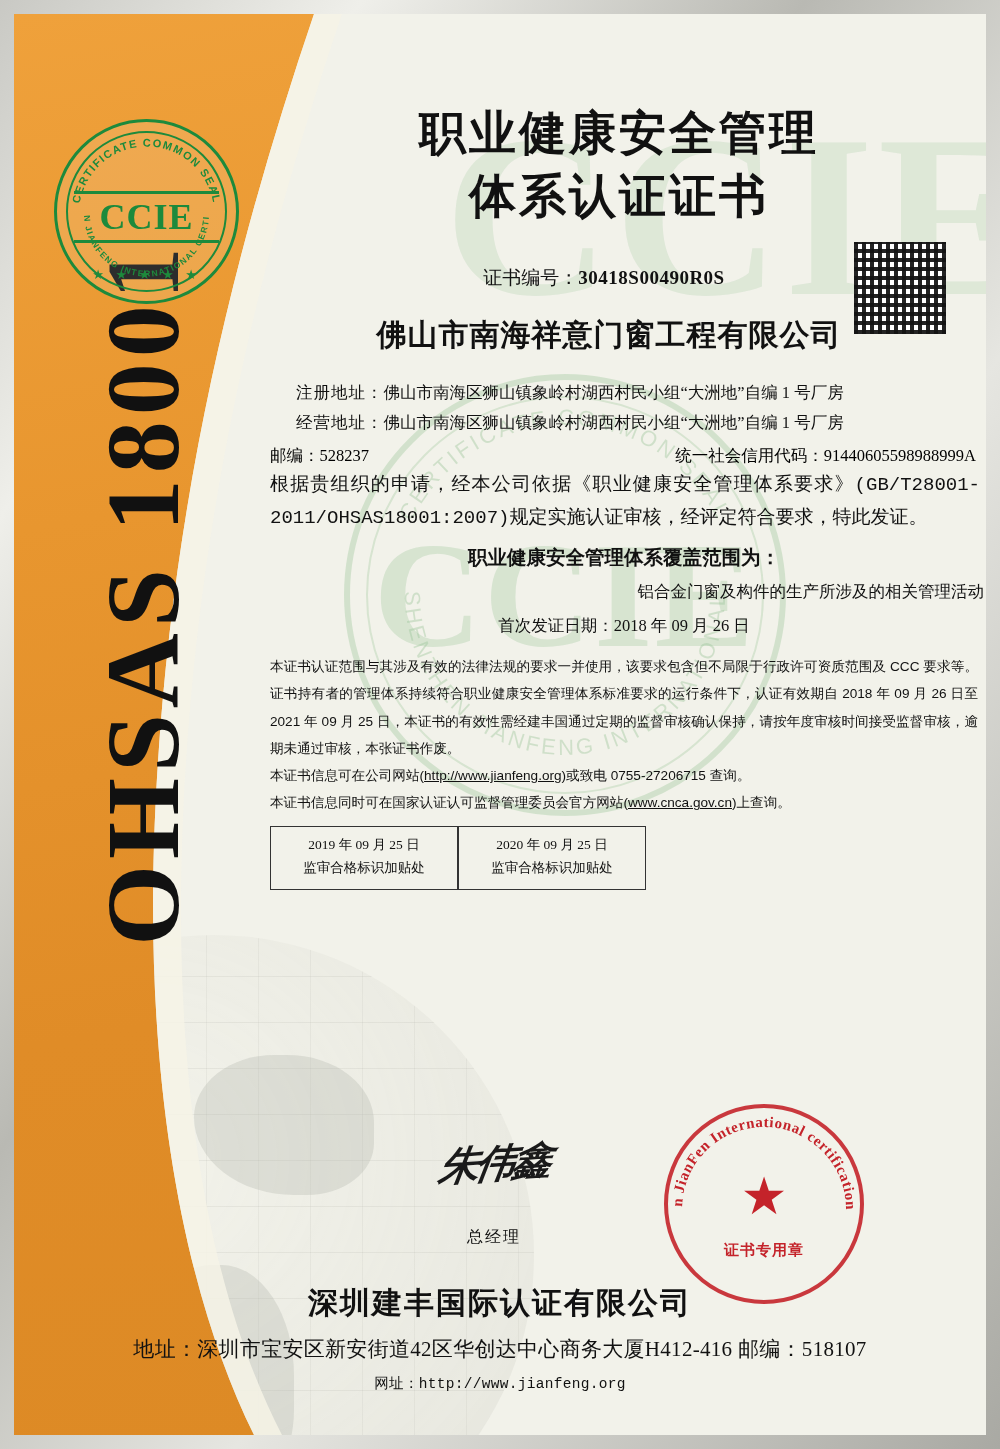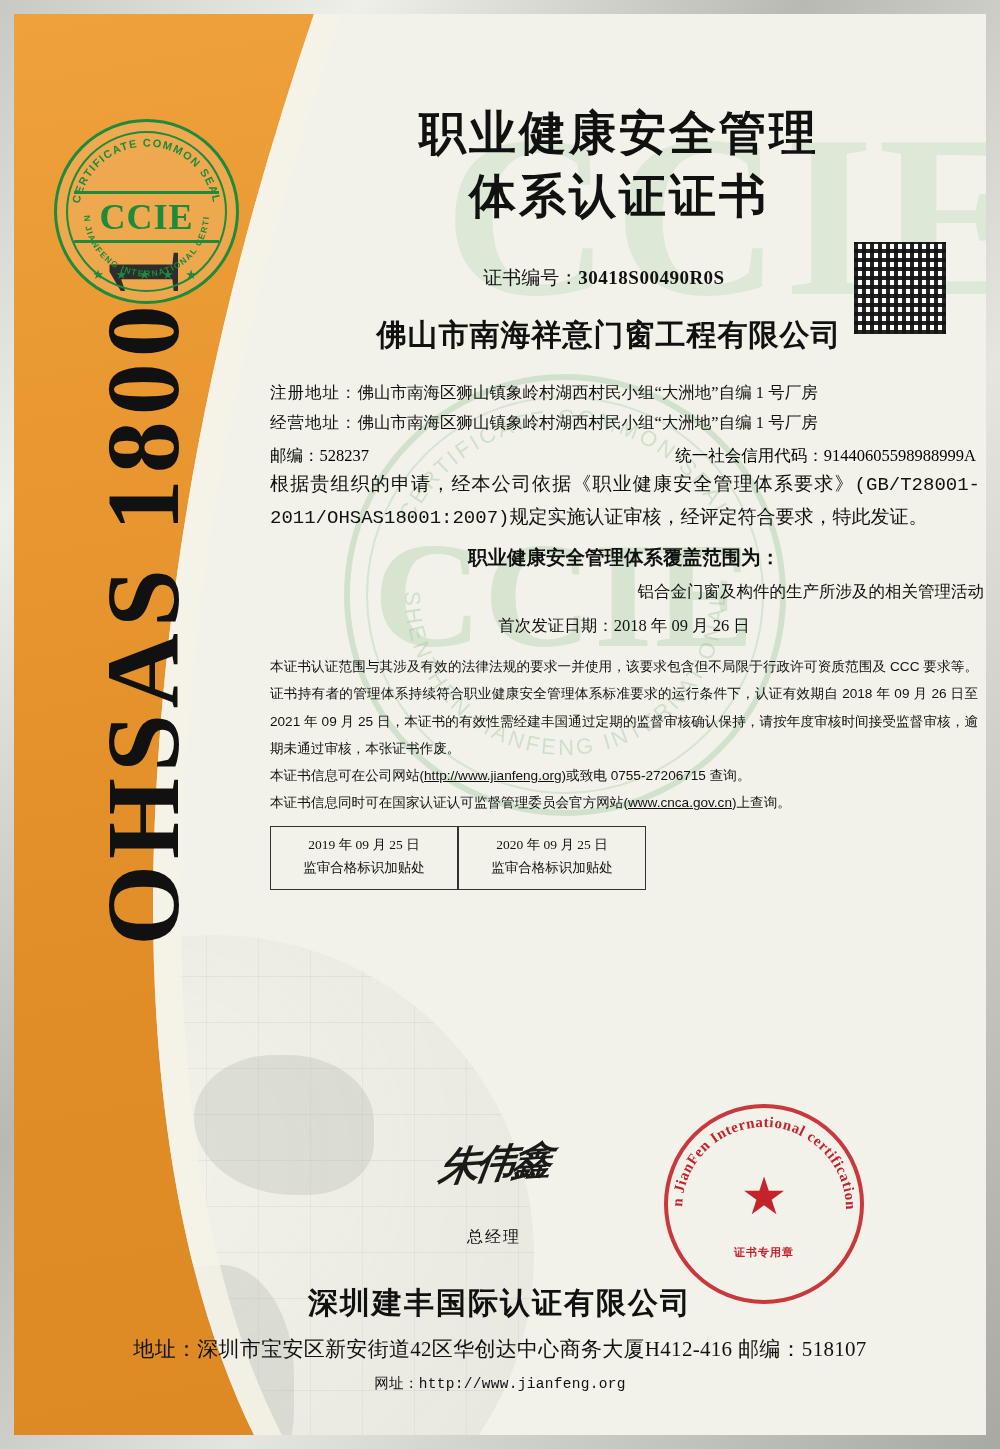--- a/index.html
+++ b/index.html
@@ -248,20 +248,21 @@
     letter-spacing: 1px;
     padding-right: 30px;
   }
   .addr-block {
     margin-top: 22px;
     padding: 0 8px 0 6px;
     font-family: "Liberation Serif", serif;
     font-size: 16.5px;
     color: #111;
     line-height: 1.85;
+    margin-left: 26px;
   }
   .addr-row {
     display: block;
     white-space: nowrap;
   }
   .addr-row .lbl { letter-spacing: 1px; }
   .two-col {
     display: flex;
     justify-content: space-between;
     margin-top: 6px;
@@ -387,21 +388,21 @@
     font-weight: bold;
     letter-spacing: .6px;
   }
   .red-stamp .sub {
     position: absolute;
     left: 0; right: 0;
     bottom: 44px;
     text-align: center;
     color: #c4232a;
     font-family: "Liberation Serif", serif;
-    font-size: 11px;
+    font-size: 15px;
     font-weight: bold;
     letter-spacing: 1px;
   }
   
   .footer {
     position: absolute;
     left: 0;
     right: 0;
     bottom: 42px;
     text-align: center;

